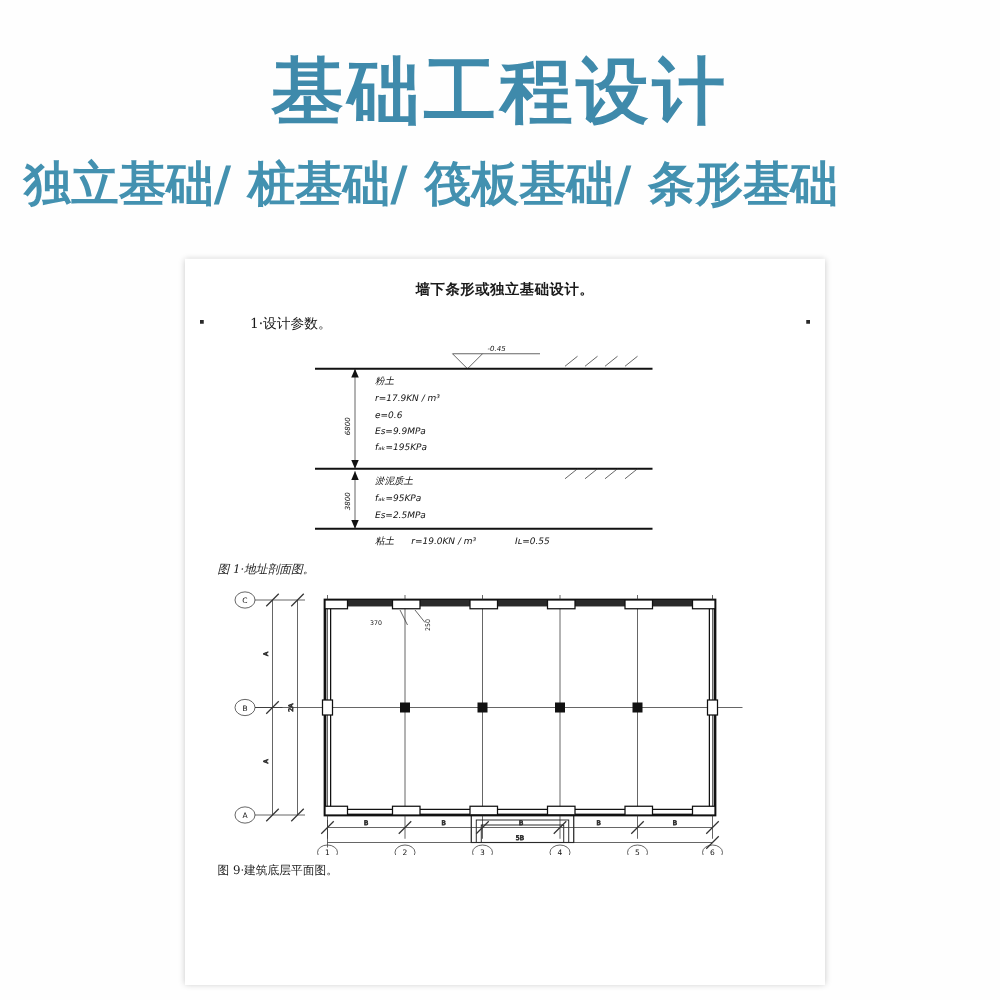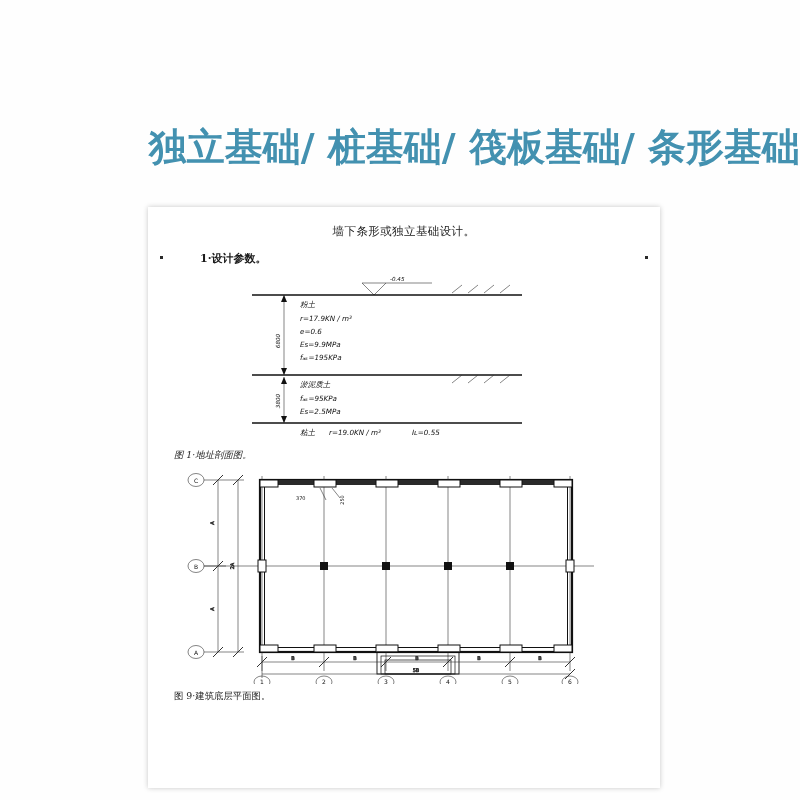--- a/index.html
+++ b/index.html
@@ -18,56 +18,57 @@
     text-align:center;
     font-family:"DejaVu Sans", sans-serif;
     font-weight:700;
     font-size:58px;
     letter-spacing:3px;
     color:#3f8aab;
     line-height:1;
   }
   .hero-sub {
     position:absolute; left:0; top:126px; width:800px;
-    text-align:right;
+    text-align:left;
     font-family:"DejaVu Sans", sans-serif;
     font-weight:700;
     font-size:38px;
     letter-spacing:0px;
     color:#4391b0;
     line-height:1.15;
+    padding-left:19px;
   }
 
   
   .doc {
     position:absolute; left:148px; top:207px; width:512px; height:581px;
     background:#ffffff;
     box-shadow: 0 0 5px rgba(0,0,0,0.22);
     overflow:hidden;
   }
   .doc-inner { position:absolute; inset:0; padding:8px 26px 0 26px; }
 
   .doc-h1 {
     text-align:center;
     font-family:"DejaVu Serif", serif;
-    font-weight:400;
+    font-weight:700;
     font-size:11.5px;
     color:#1b1b1b;
     margin-top:9px;
     letter-spacing:0.4px;
   }
   .bullet-row { position:relative; margin-top:12px; height:14px; }
   .bullet-sq {
     position:absolute; top:5px; width:3px; height:3px; background:#2a2a2a;
   }
   .bullet-sq.l { left:-14px; }
   .bullet-sq.r { right:-14px; }
   .sec-title {
     font-family:"DejaVu Serif", serif;
-    font-weight:700; font-size:11px; color:#1a1a1a;
+    font-weight:400; font-size:11px; color:#1a1a1a;
     padding-left:26px;
   }
   .body-p {
     margin-top:5px;
     font-family:"DejaVu Serif", serif;
     font-size:9.6px;
     line-height:1.55;
     color:#1d1d1d;
     text-align:justify;
     text-indent:20px;
@@ -91,20 +92,21 @@
   
   .ptxt { font-family:"DejaVu Sans", sans-serif; font-size:6px; fill:#111; }
   .ptxt-s { font-family:"DejaVu Sans", sans-serif; font-size:5px; fill:#111; }
 </style>
 </head>
 <body>
 
 <div id="stage">
 
   <div class="hero">
+    <div class="hero-title">基础工程设计</div>
     <div class="hero-sub">独立基础/ 桩基础/ 筏板基础/ 条形基础</div>
   </div>
 
   <div class="doc">
     <div class="doc-inner">
 
       <div class="doc-h1">墙下条形或独立基础设计。</div>
 
       <div class="bullet-row">
         <span class="bullet-sq l"></span>

